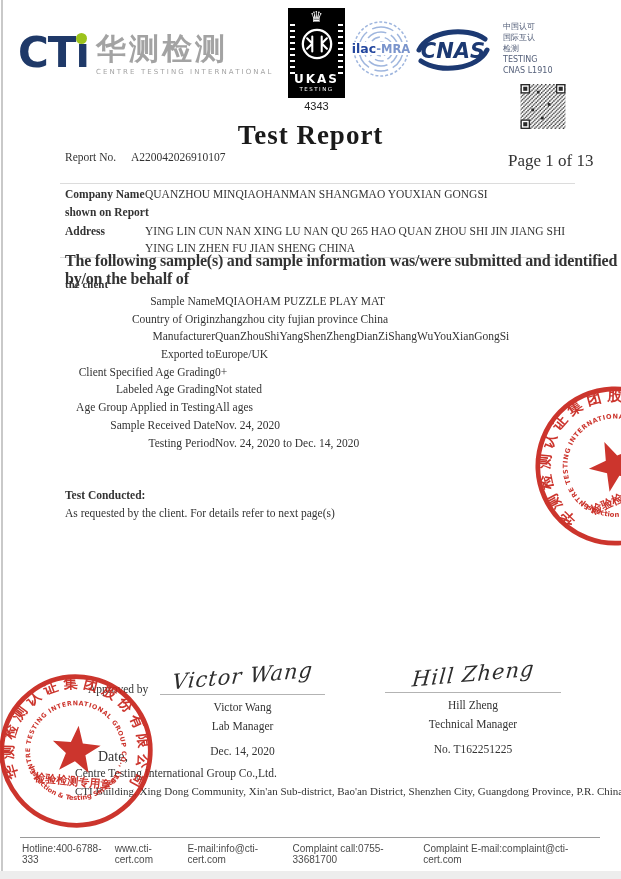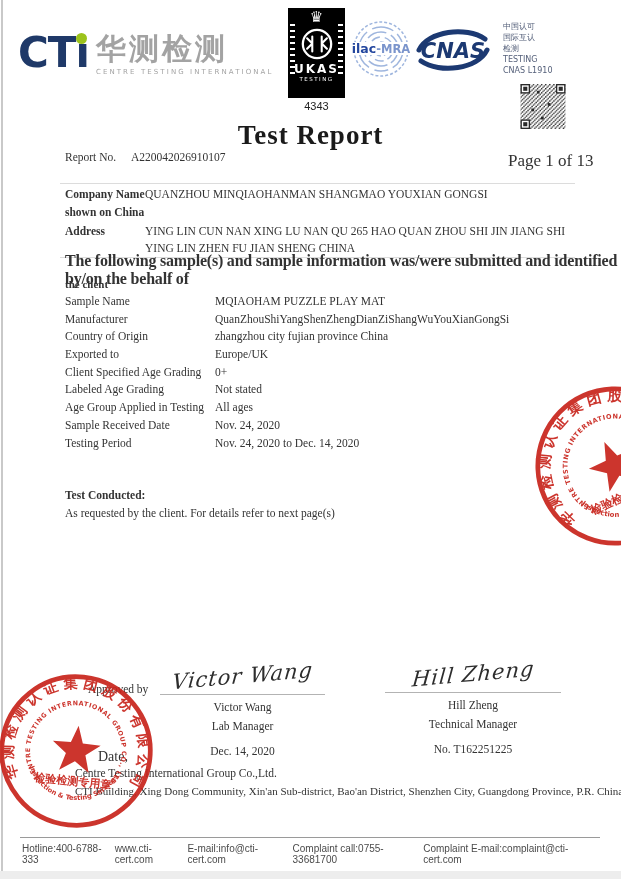--- a/index.html
+++ b/index.html
@@ -19,21 +19,21 @@
   .cti-cn{font-family:"DejaVu Sans",sans-serif;font-size:30px;line-height:32px;
           color:#A3A3A3;letter-spacing:3px;font-weight:bold;}
   .cti-sub{font-family:"DejaVu Sans",sans-serif;font-size:7px;letter-spacing:2.1px;
            color:#A3A3A3;margin-top:3px;white-space:nowrap;}
 
   .ukas-box{left:288px;top:8px;width:57px;height:90px;background:#000;display:flex;
             flex-direction:column;align-items:center;}
   .ukas-crown{color:#fff;font-size:15px;line-height:17px;margin-top:1px;font-family:"DejaVu Sans",sans-serif;}
   .ukas-circle{width:34px;height:34px;margin-top:1px;}
   .ukas-name{color:#fff;font-family:"DejaVu Sans",sans-serif;font-weight:bold;
-             font-size:12px;letter-spacing:2px;line-height:13px;margin-top:2px;}
+             font-size:12px;letter-spacing:2px;line-height:13px;margin-top:12px;}
   .ukas-sub{color:#fff;font-family:"DejaVu Sans",sans-serif;font-size:5.5px;
             letter-spacing:1.5px;line-height:7px;}
   .ukas-ticks{position:absolute;top:16px;width:5px;height:52px;
       background:repeating-linear-gradient(to bottom,#fff 0 2px,transparent 2px 6px);}
   .ukas-ticks.l{left:2px;} .ukas-ticks.r{right:2px;}
   .ukas-number{left:288px;top:100px;width:57px;text-align:center;
                font-family:"Liberation Sans",sans-serif;font-size:11px;color:#222;}
 
   .ilac-wrap{left:352px;top:20px;width:58px;height:58px;}
   .cnas-wrap{left:414px;top:27px;width:78px;height:46px;}
@@ -59,21 +59,21 @@
   .co-name-l2{left:65px;top:206px;}
   .co-name-v{left:145px;top:188px;}
   .co-addr-l{left:65px;top:225px;}
   .co-addr-v1{left:145px;top:225px;}
   .co-addr-v2{left:145px;top:242px;}
 
   .stmt1{left:65px;top:252px;font-weight:bold;font-size:16px;letter-spacing:-0.2px;}
   .stmt2{left:65px;top:278px;font-weight:bold;font-size:11px;}
 
   .sample-rows{left:65px;top:295px;width:510px;}
-  .srow{display:flex;height:17.7px;align-items:flex-start;}
+  .srow{display:flex;height:17.7px;align-items:flex-start;text-align:right;}
   .srow .sl{width:150px;flex:none;font-size:11.5px;}
   .srow .sv{font-size:11.5px;}
 
   .tc-head{left:65px;top:489px;font-weight:bold;font-size:11.5px;}
   .tc-body{left:65px;top:507px;font-size:11.5px;}
 
   
   .stamp{position:absolute;opacity:0.92;pointer-events:none;z-index:5;}
   .stamp text{font-family:"DejaVu Sans",sans-serif;font-weight:bold;fill:#C8241C;}
   .stamp-right{left:533px;top:384px;width:164px;height:164px;transform:rotate(-24deg);}
@@ -181,43 +181,43 @@
   </svg>
 
   <div class="abs title">Test Report</div>
   <div class="abs meta-label">Report No.</div>
   <div class="abs meta-no">A220042026910107</div>
   <div class="abs meta-page">Page 1 of 13</div>
 
   <div class="abs hline hl1"></div>
 
   <div class="abs lbl co-name-l1">Company Name</div>
-  <div class="abs lbl co-name-l2">shown on China</div>
+  <div class="abs lbl co-name-l2">shown on Report</div>
   <div class="abs val co-name-v">QUANZHOU MINQIAOHANMAN SHANGMAO YOUXIAN GONGSI</div>
   <div class="abs lbl co-addr-l">Address</div>
   <div class="abs val co-addr-v1">YING LIN CUN NAN XING LU NAN QU 265 HAO QUAN ZHOU SHI JIN JIANG SHI</div>
   <div class="abs val co-addr-v2">YING LIN ZHEN FU JIAN SHENG CHINA</div>
 
   <div class="abs hline hl2"></div>
 
   <div class="abs stmt1">The following sample(s) and sample information was/were submitted and identified by/on the behalf of</div>
   <div class="abs stmt2">the client</div>
 
   <div class="abs sample-rows">
     <div class="srow">
         <span class="sl">Sample Name</span>
         <span class="sv">MQIAOHAM PUZZLE PLAY MAT</span>
       </div>
     <div class="srow">
+        <span class="sl">Country of Origin</span>
+        <span class="sv">zhangzhou city fujian province China</span>
+      </div>
+    <div class="srow">
         <span class="sl">Manufacturer</span>
         <span class="sv">QuanZhouShiYangShenZhengDianZiShangWuYouXianGongSi</span>
-      </div>
-    <div class="srow">
-        <span class="sl">Country of Origin</span>
-        <span class="sv">zhangzhou city fujian province China</span>
       </div>
     <div class="srow">
         <span class="sl">Exported to</span>
         <span class="sv">Europe/UK</span>
       </div>
     <div class="srow">
         <span class="sl">Client Specified Age Grading</span>
         <span class="sv">0+</span>
       </div>
     <div class="srow">

